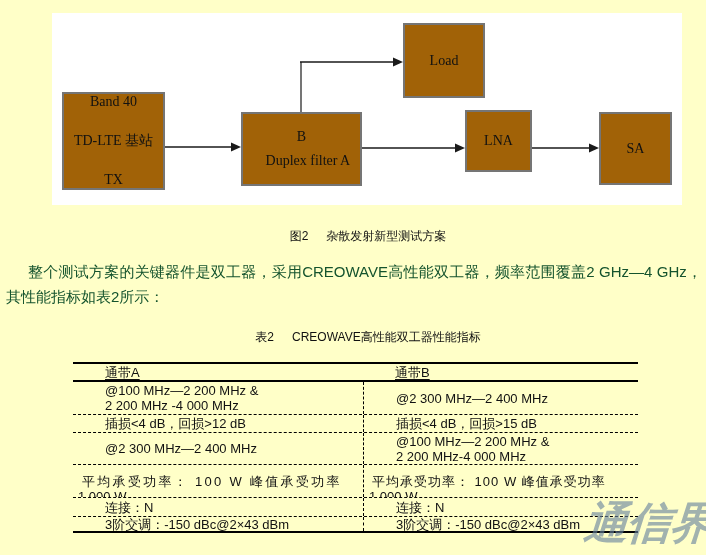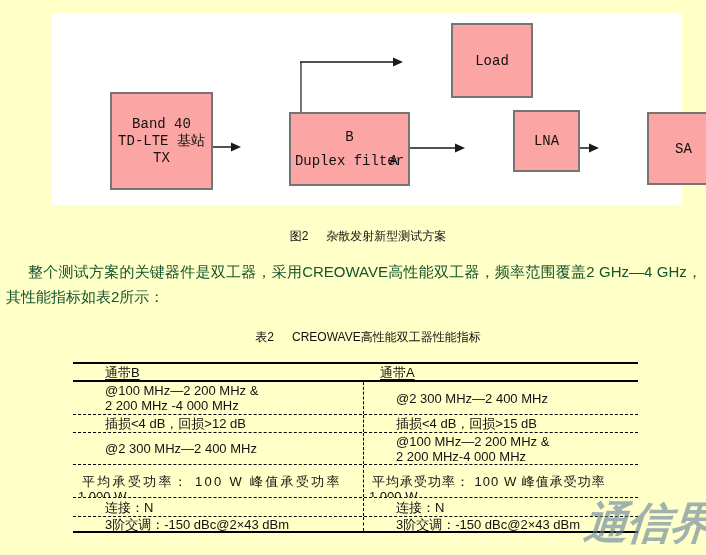--- a/index.html
+++ b/index.html
@@ -15,30 +15,29 @@
 
   
   .diagram-area {
     position: absolute; left: 52px; top: 13px;
     width: 630px; height: 192px;
     background: #FFFFFF;
   }
   .dbox {
     position: absolute;
     border: 2px solid #757575;
-    background: #fca5a5;
-    font-family: Liberation Mono, monospace;
+    background: #a16207;
+    font-family: Liberation Serif, serif;
     font-size: 14px;
     color: #111;
     display: flex; flex-direction: column;
     align-items: center; justify-content: center;
     text-align: center;
-    margin-left: 48px;
-  }
-  .dbox.bts    { left: 10px;  top: 79px; width: 103px; height: 98px; justify-content: center; }
+  }
+  .dbox.bts    { left: 10px;  top: 79px; width: 103px; height: 98px; justify-content: space-between; }
   .dbox.duplex { left: 189px; top: 99px; width: 121px; height: 74px; justify-content: center; gap: 8px; }
   .dbox.load   { left: 351px; top: 10px; width: 82px;  height: 75px; }
   .dbox.lna    { left: 413px; top: 97px; width: 67px;  height: 62px; }
   .dbox.sa     { left: 547px; top: 99px; width: 73px;  height: 73px; }
   .duplex-line2 { position: relative; width: 100%; text-align: center; }
   .duplex-port-a { position: absolute; right: 10px; top: 0; }
   .dsvg { position: absolute; inset: 0; width: 630px; height: 192px; }
 
   
   .caption {
@@ -158,25 +157,25 @@
 
   <p class="body-paragraph">整个测试方案的关键器件是双工器，采用CREOWAVE高性能双工器，频率范围覆盖2 GHz—4 GHz，其性能指标如表2所示：</p>
 
   <div class="caption table-caption">
     <span class="cap-label">表2</span><span>CREOWAVE高性能双工器性能指标</span>
   </div>
 
   <div class="spec-table">
 
     <div class="trow thead-row">
+      <div class="tcell a">
+        <div class="tline col-head">通带A</div>
+      </div>
       <div class="tcell b">
         <div class="tline col-head">通带B</div>
-      </div>
-      <div class="tcell a">
-        <div class="tline col-head">通带A</div>
       </div>
     </div>
 
     <div class="trow sep h33">
       <div class="tcell a">
         <div class="tline">@100 MHz—2 200 MHz &amp;</div>
         <div class="tline">2 200 MHz -4 000 MHz</div>
       </div>
       <div class="tcell b">
         <div class="tline">@2 300 MHz—2 400 MHz</div>

